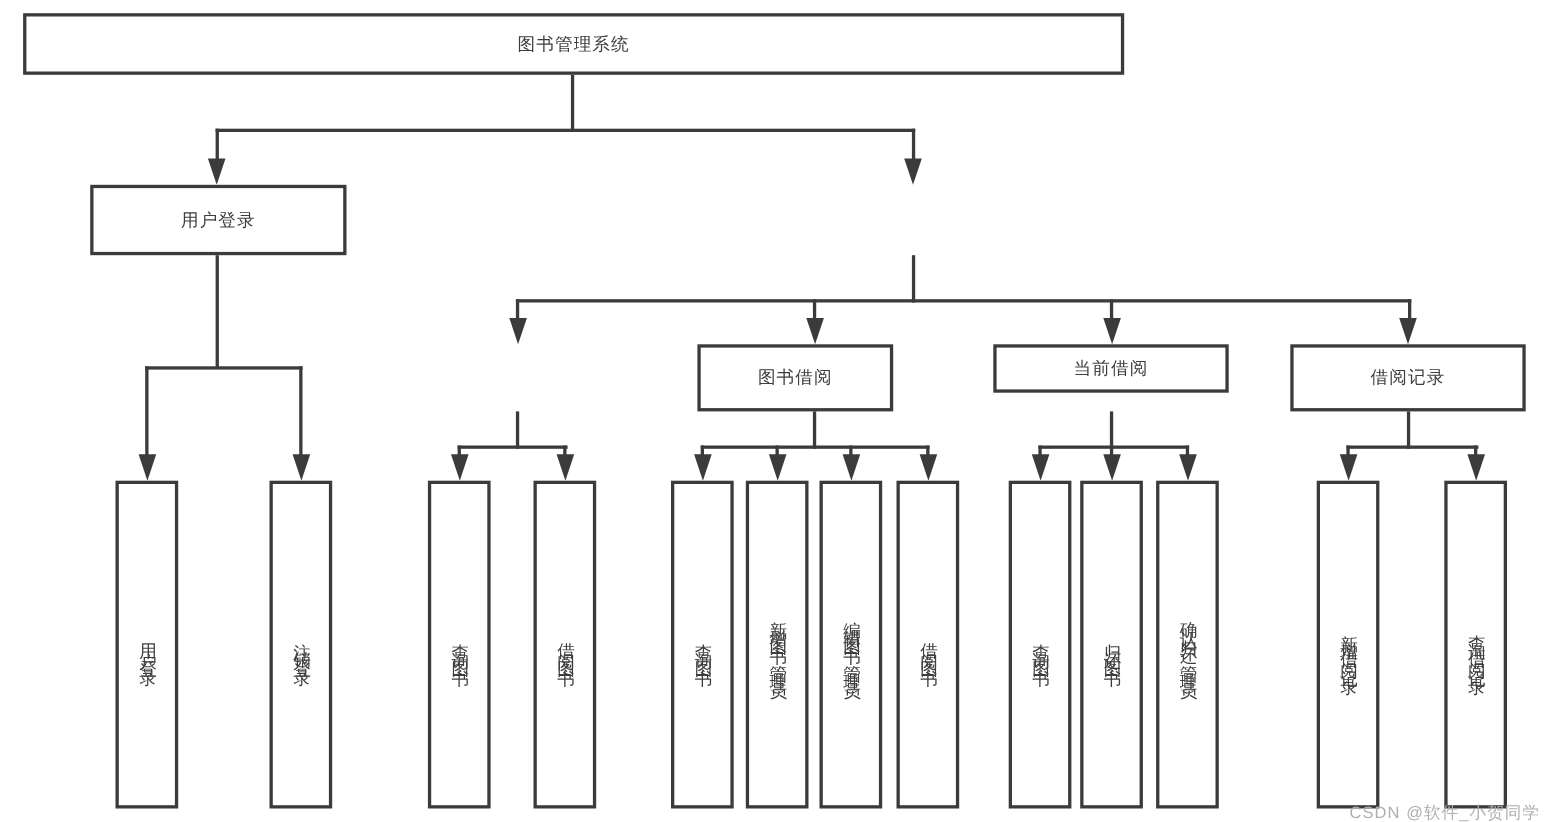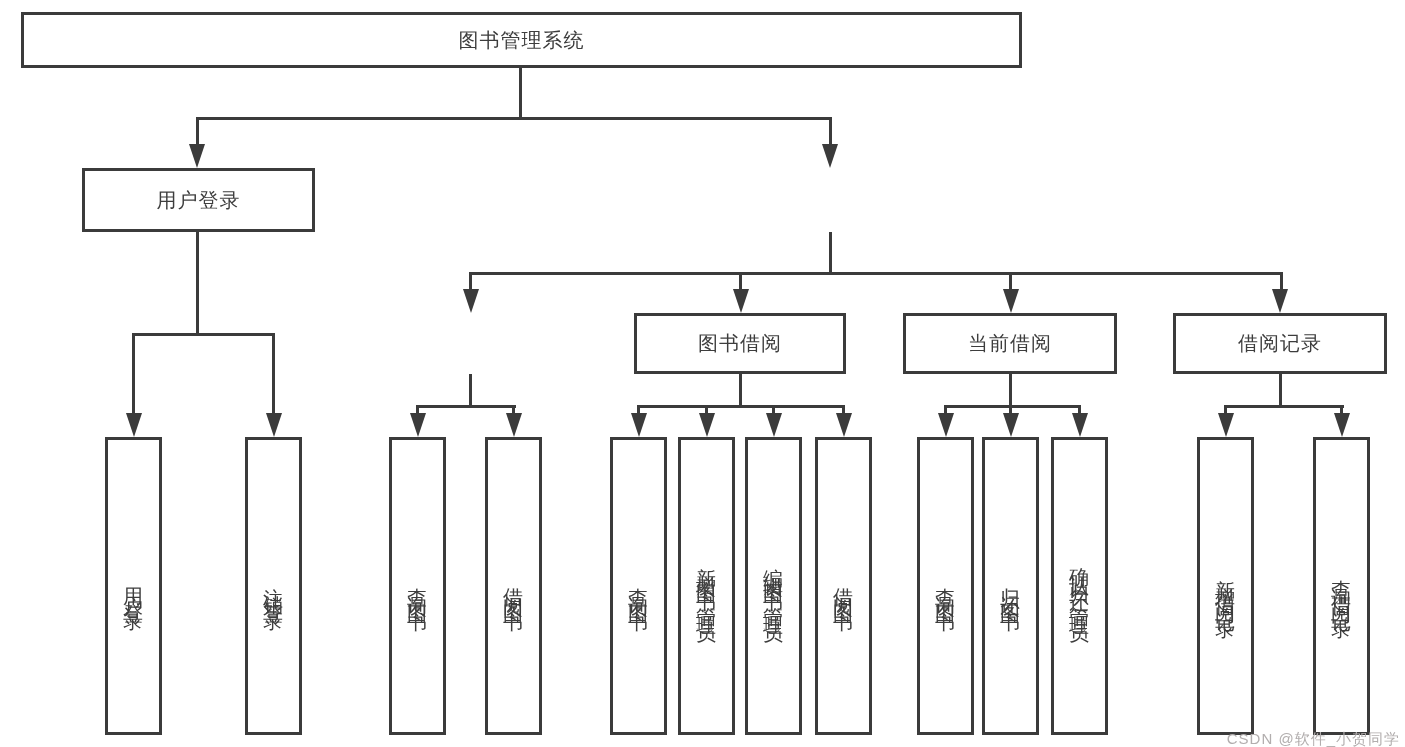--- a/index.html
+++ b/index.html
@@ -10,21 +10,21 @@
     font-family:"Liberation Sans","DejaVu Sans",sans-serif;
     overflow:hidden;
   }
   .box{
     position:absolute;
     box-sizing:border-box;
     background:#ffffff;
     border:3px solid #3b3b3b;
     display:flex;align-items:center;justify-content:center;
     color:#3d3d3d;
-    font-size:20px;
+    font-size:16px;
     letter-spacing:1px;
     text-align:center;
   }
   .vtext{
     writing-mode:vertical-rl;
     text-orientation:mixed;
     letter-spacing:8px;
     line-height:1;
     padding-top:4px;
   }
@@ -76,24 +76,24 @@
   <div class="hline" style="left:469px;top:272px;width:814px;"></div>
   <div class="vline" style="left:469px;top:272px;height:22px;"></div>
   <div class="vline" style="left:739px;top:272px;height:22px;"></div>
   <div class="vline" style="left:1009px;top:272px;height:22px;"></div>
   <div class="vline" style="left:1280px;top:272px;height:22px;"></div>
   <div class="arrow" style="left:463px;top:289px;"></div>
   <div class="arrow" style="left:733px;top:289px;"></div>
   <div class="arrow" style="left:1003px;top:289px;"></div>
   <div class="arrow" style="left:1272px;top:289px;"></div>
 
-  <div class="box" style="left:634px;top:313px;width:212px;height:61px;">
+  <div class="box" style="left:634px;top:313px;width:178px;height:61px;">
     <span>图书借阅</span>
   </div>
-  <div class="box" style="left:903px;top:313px;width:214px;height:61px;">
+  <div class="box" style="left:903px;top:313px;width:214px;height:44px;">
     <span>当前借阅</span>
   </div>
   <div class="box" style="left:1173px;top:313px;width:214px;height:61px;">
     <span>借阅记录</span>
   </div>
 
   <div class="vline" style="left:469px;top:374px;height:34px;"></div>
   <div class="hline" style="left:416px;top:405px;width:100px;"></div>
   <div class="vline" style="left:416px;top:405px;height:14px;"></div>
   <div class="vline" style="left:512px;top:405px;height:14px;"></div>

